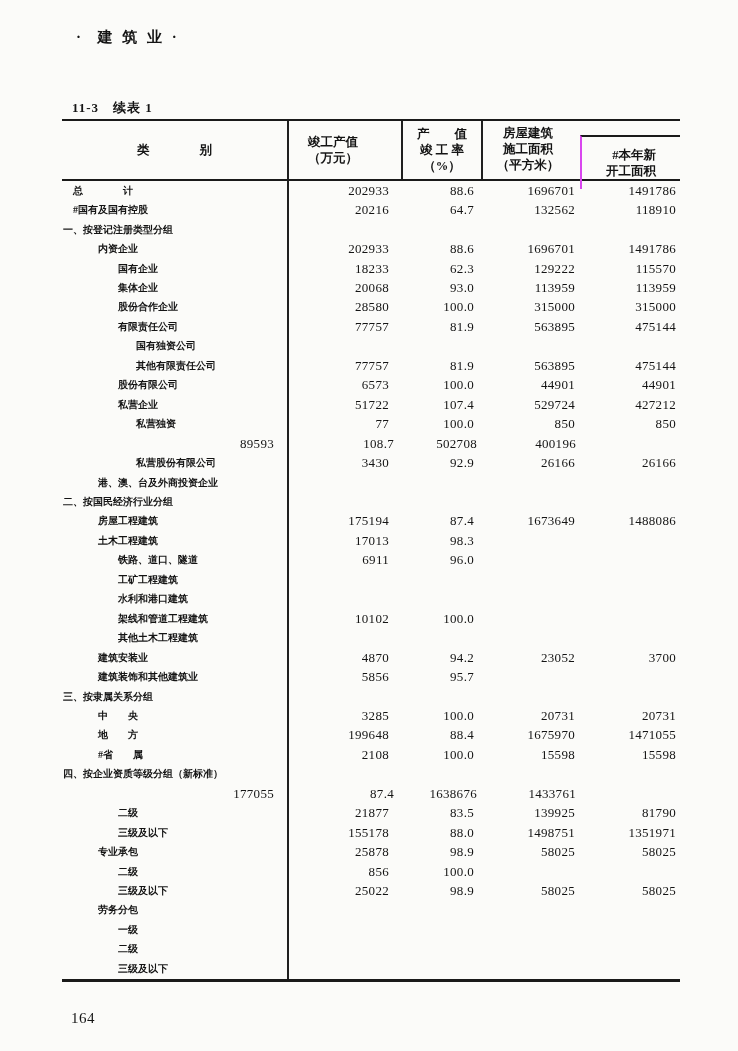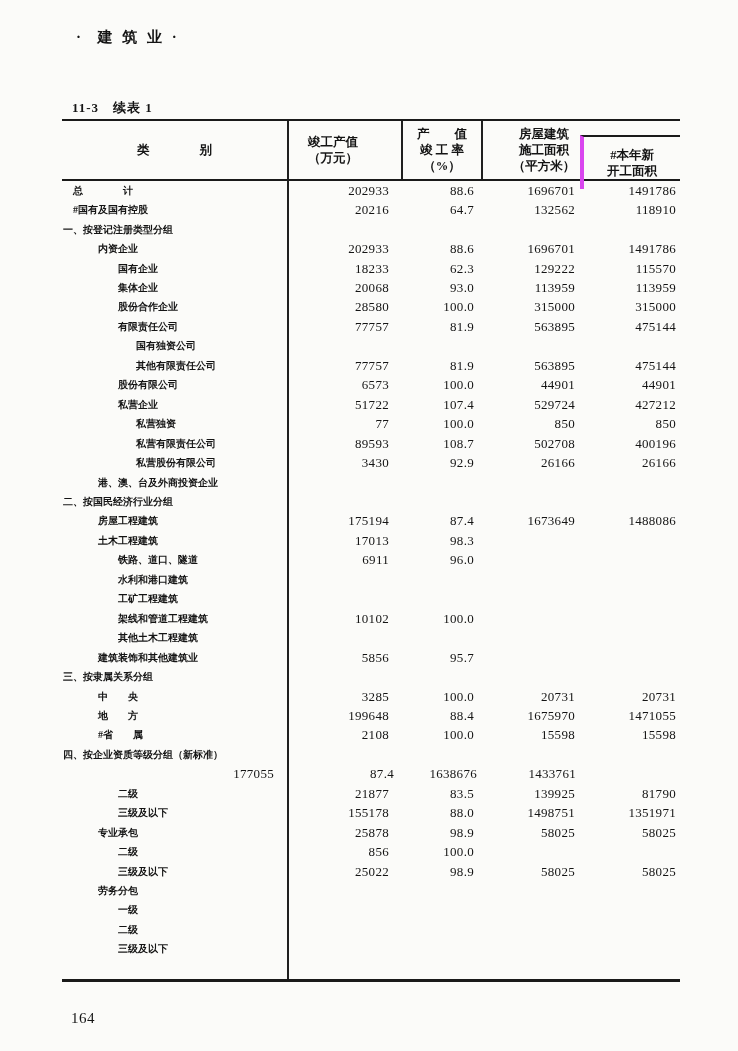--- a/index.html
+++ b/index.html
@@ -32,25 +32,26 @@
   .thead{position:absolute;top:0;left:0;width:618px;height:58px;border-bottom:2px solid #1a1a1a;}
   .th{
     position:absolute;top:0;height:58px;
     display:flex;flex-direction:column;justify-content:center;align-items:center;
     font-size:12.5px;font-weight:bold;line-height:16px;
     white-space:pre-line;text-align:center;
   }
   .th-cat{left:0;width:225px;}
   .th-c2{left:225px;width:92px;}
   .th-c3{left:340px;width:80px;}
-  .th-c4{left:444px;width:76px;}
+  .th-c4{left:428px;width:76px;font-family:Liberation Mono, monospace;}
   .th-c5{
     left:518px;top:14px;width:100px;height:54px;
-    border-top:2px solid #1a1a1a;border-left:4px solid #d946ef;
+    border-top:2px solid #1a1a1a;border-left:2px solid #d946ef;
     box-sizing:border-box;
+    text-align:right;
   }
 
   
   .vline-main{position:absolute;left:225px;top:0;bottom:0;width:2px;background:#1f1f1f;}
   .vline-h1{position:absolute;left:339px;top:0;height:58px;width:1.5px;background:#1f1f1f;}
   .vline-h2{position:absolute;left:419px;top:0;height:58px;width:1.5px;background:#1f1f1f;}
 
   
   .tbody{position:absolute;top:60px;left:0;width:618px;}
   .trow{
@@ -189,21 +190,20 @@
           <div class="cell num col5">427212</div>
         </div>
         <div class="trow">
           <div class="cell label ind4">私营独资</div>
           <div class="cell num col2">77</div>
           <div class="cell num col3">100.0</div>
           <div class="cell num col4">850</div>
           <div class="cell num col5">850</div>
         </div>
         <div class="trow">
-          <div class="cell label ind4">私营有限责任公司</div>
           <div class="cell num col2">89593</div>
           <div class="cell num col3">108.7</div>
           <div class="cell num col4">502708</div>
           <div class="cell num col5">400196</div>
         </div>
         <div class="trow">
           <div class="cell label ind4">私营股份有限公司</div>
           <div class="cell num col2">3430</div>
           <div class="cell num col3">92.9</div>
           <div class="cell num col4">26166</div>
@@ -238,46 +238,53 @@
           <div class="cell num col5"></div>
         </div>
         <div class="trow">
           <div class="cell label ind3">铁路、道口、隧道</div>
           <div class="cell num col2">6911</div>
           <div class="cell num col3">96.0</div>
           <div class="cell num col4"></div>
           <div class="cell num col5"></div>
         </div>
         <div class="trow">
+          <div class="cell label ind3">工矿工程建筑</div>
+          <div class="cell num col2"></div>
+          <div class="cell num col3"></div>
+          <div class="cell num col4"></div>
+          <div class="cell num col5"></div>
+        </div>
+        <div class="trow">
           <div class="cell label ind3">水利和港口建筑</div>
-          <div class="cell num col2"></div>
-          <div class="cell num col3"></div>
-          <div class="cell num col4"></div>
-          <div class="cell num col5"></div>
-        </div>
-        <div class="trow">
-          <div class="cell label ind3">工矿工程建筑</div>
           <div class="cell num col2"></div>
           <div class="cell num col3"></div>
           <div class="cell num col4"></div>
           <div class="cell num col5"></div>
         </div>
         <div class="trow">
           <div class="cell label ind3">架线和管道工程建筑</div>
           <div class="cell num col2">10102</div>
           <div class="cell num col3">100.0</div>
           <div class="cell num col4"></div>
           <div class="cell num col5"></div>
         </div>
         <div class="trow">
           <div class="cell label ind3">其他土木工程建筑</div>
           <div class="cell num col2"></div>
           <div class="cell num col3"></div>
           <div class="cell num col4"></div>
           <div class="cell num col5"></div>
+        </div>
+        <div class="trow">
+          <div class="cell label ind2">建筑安装业</div>
+          <div class="cell num col2">4870</div>
+          <div class="cell num col3">94.2</div>
+          <div class="cell num col4">23052</div>
+          <div class="cell num col5">3700</div>
         </div>
         <div class="trow">
           <div class="cell label ind2">建筑装饰和其他建筑业</div>
           <div class="cell num col2">5856</div>
           <div class="cell num col3">95.7</div>
           <div class="cell num col4"></div>
           <div class="cell num col5"></div>
         </div>
         <div class="trow">
           <div class="cell label ind0">三、按隶属关系分组</div>

